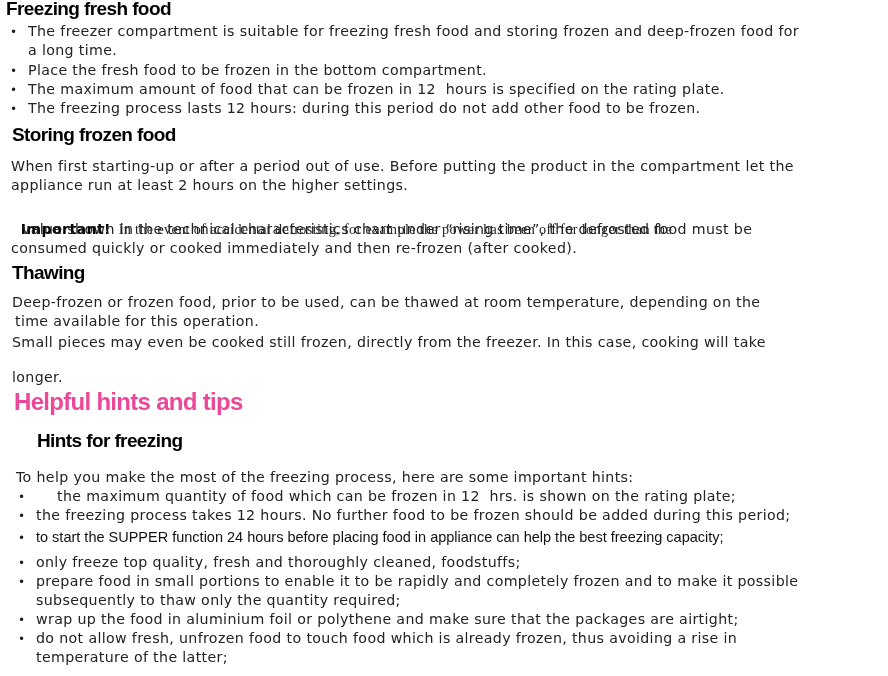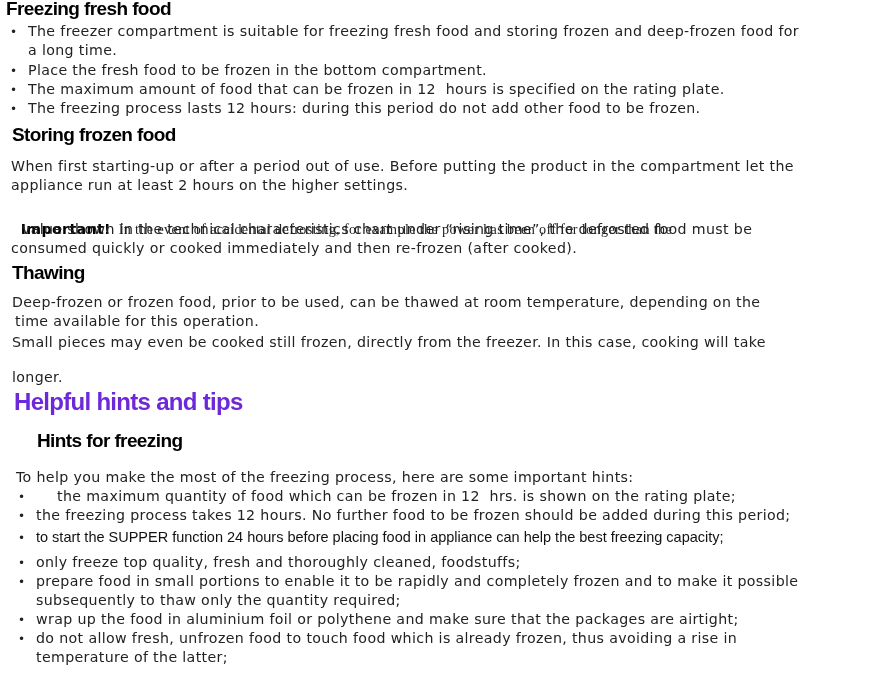--- a/index.html
+++ b/index.html
@@ -21,21 +21,21 @@
       font-weight: bold;
       font-size: 19px;
       letter-spacing: -0.6px;
       color: #000;
     }
     .h1 {
       font-family: "Liberation Sans", sans-serif;
       font-weight: bold;
       font-size: 24px;
       letter-spacing: -0.7px;
-      color: #6d28d9;
+      color: #ec4899;
     }
     .body {
       font-family: "DejaVu Sans", sans-serif;
       font-size: 14.2px;
       letter-spacing: 0.35px;
       color: #222;
       line-height: 19px;
     }
     .narrow {
       font-family: "Liberation Sans", sans-serif;

